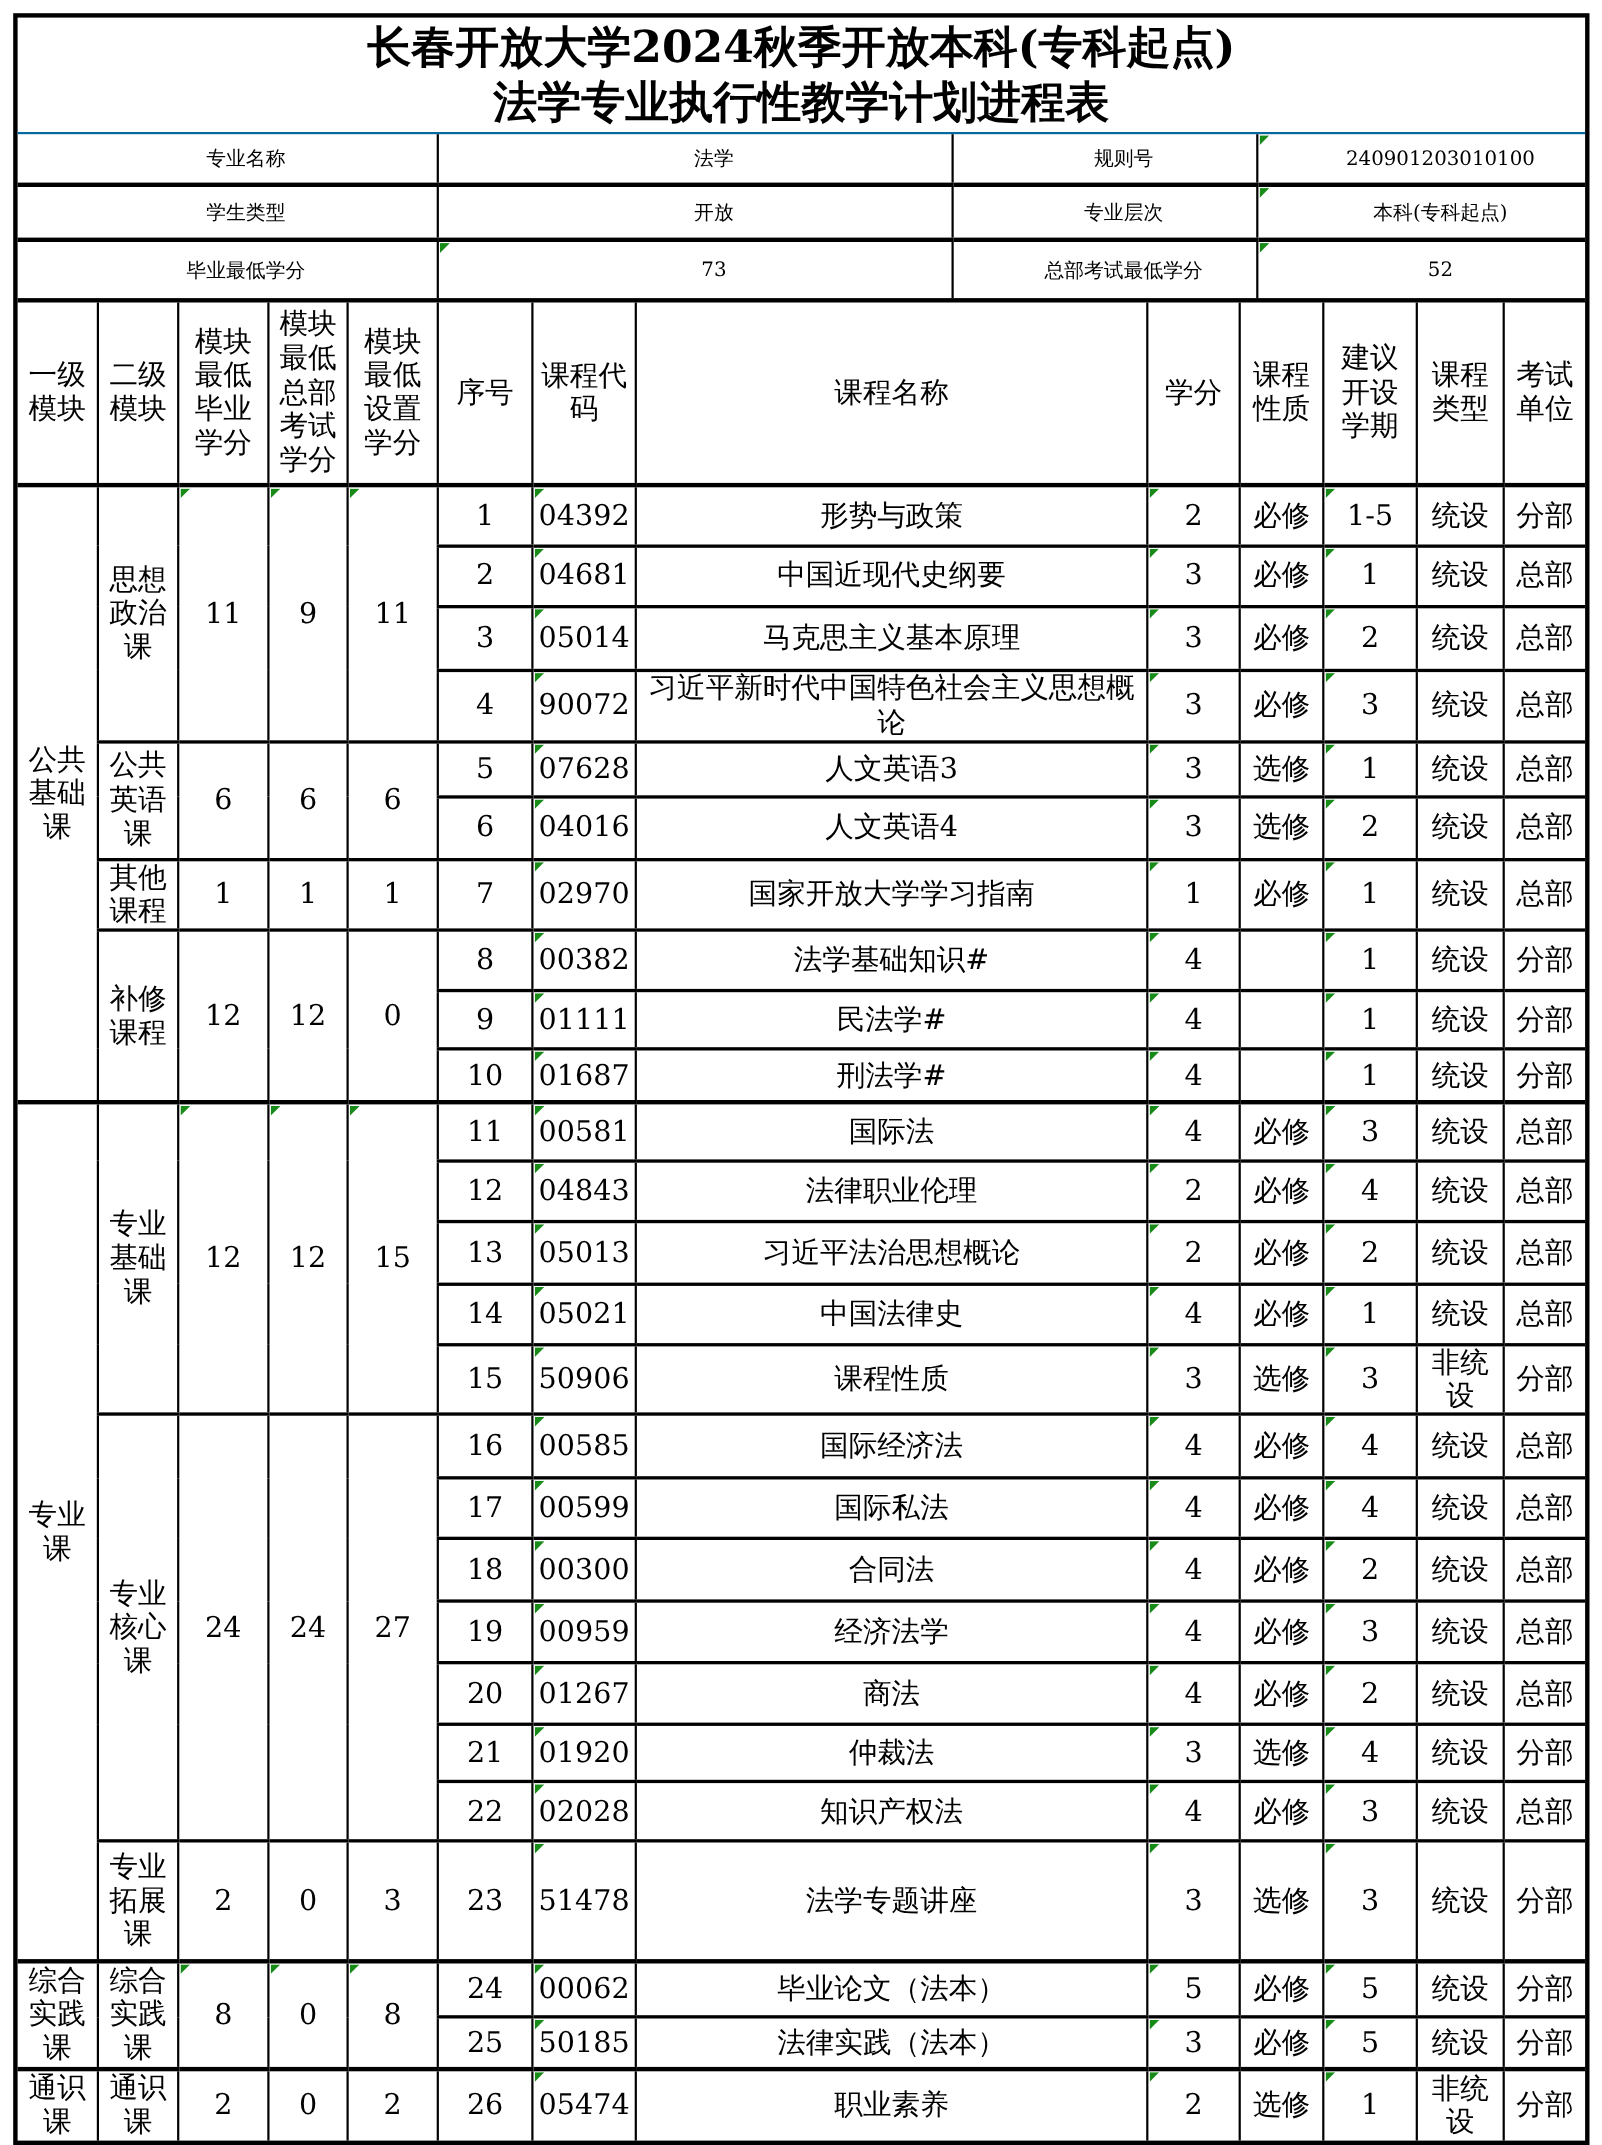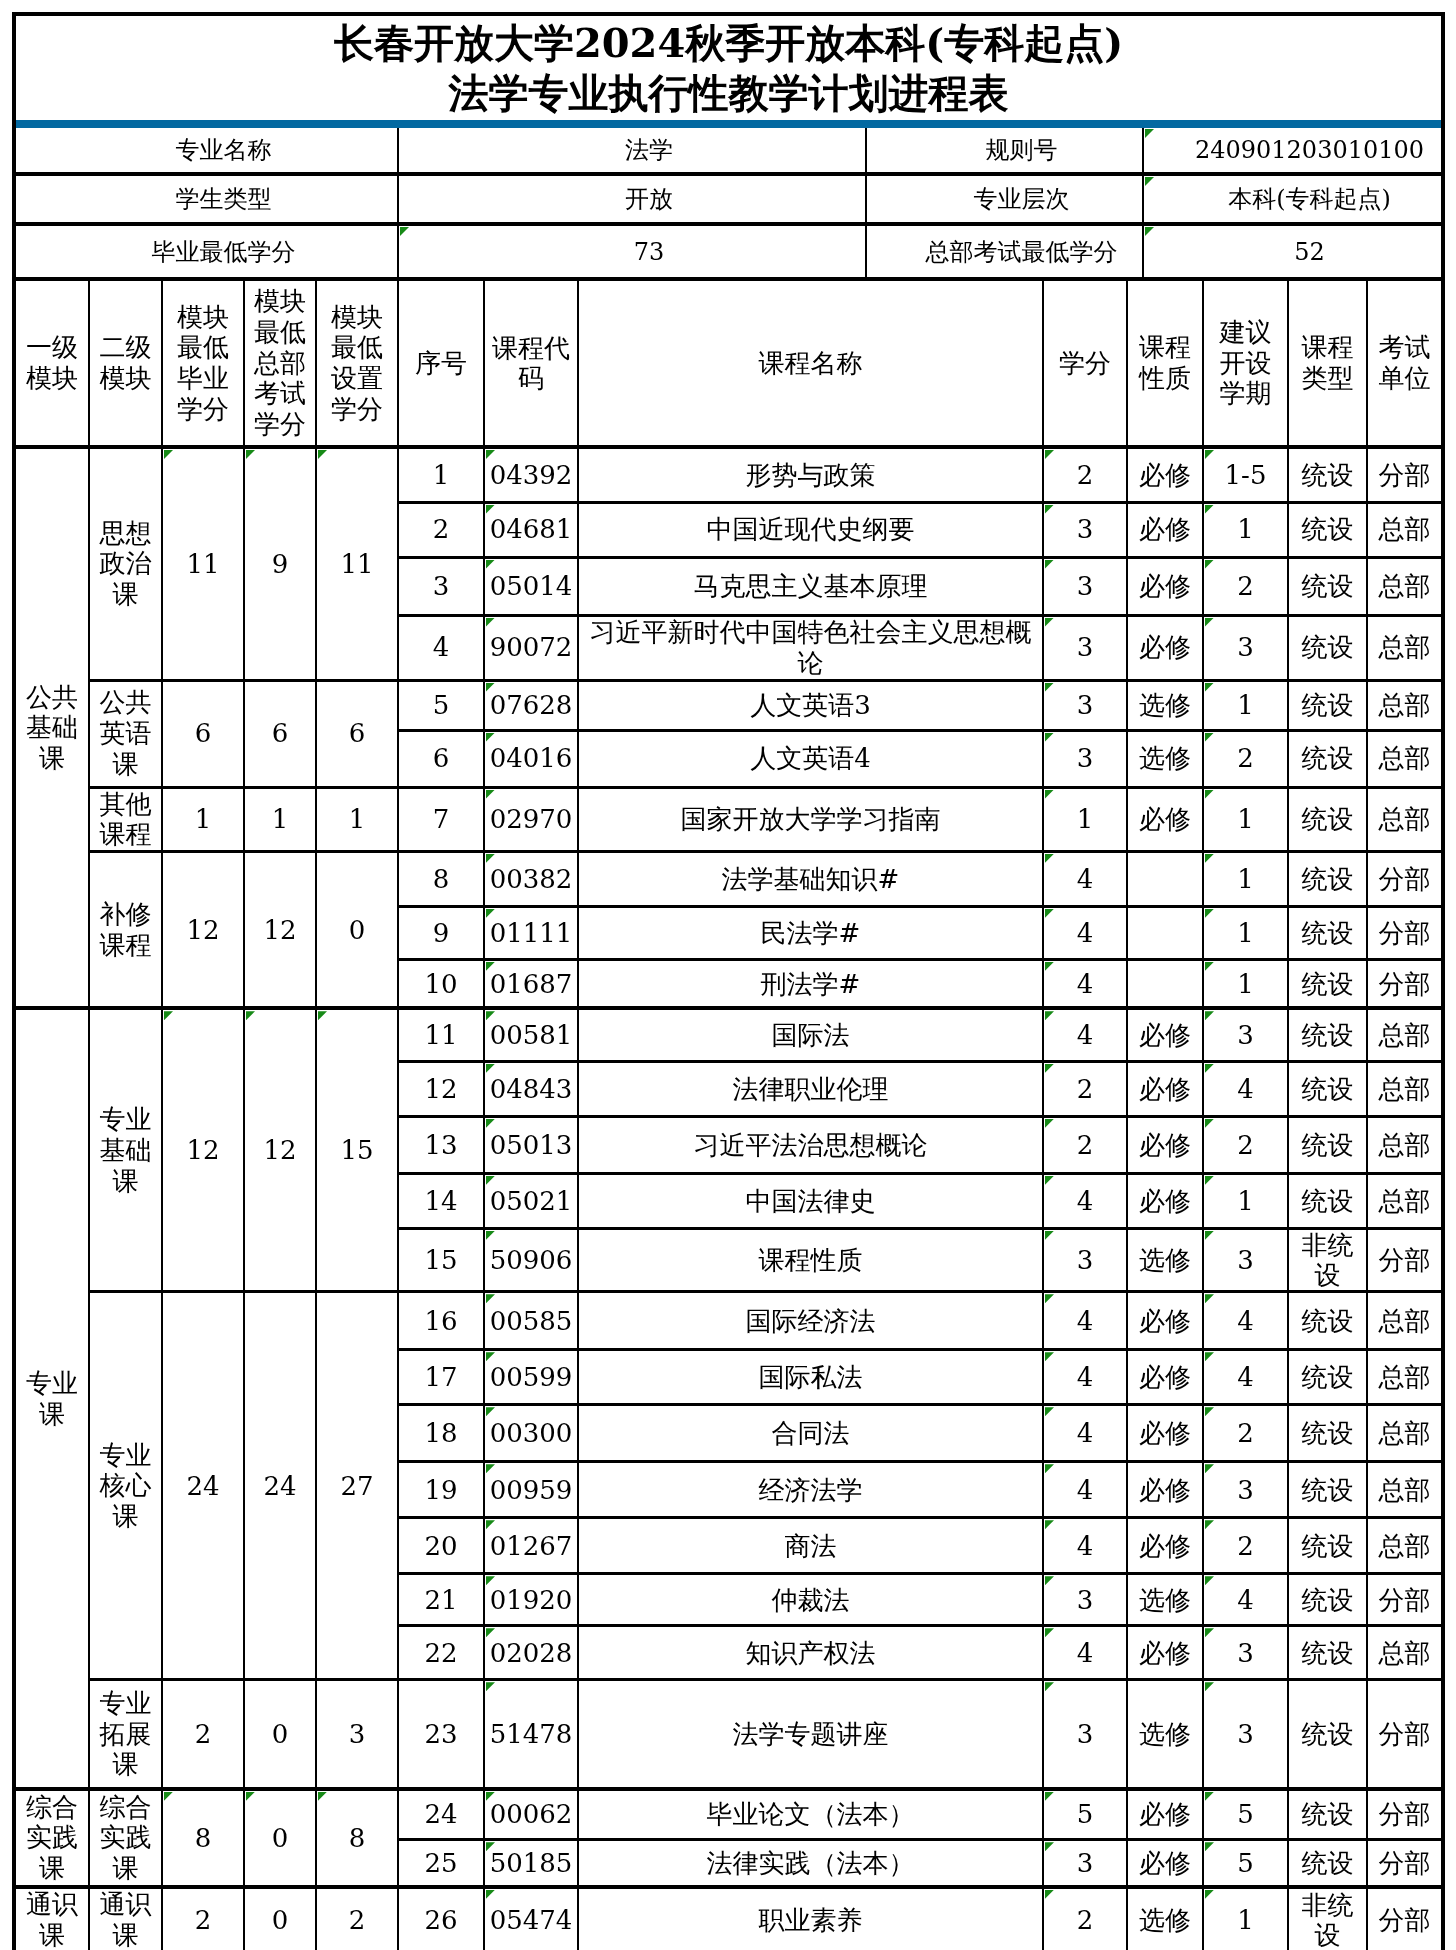--- a/index.html
+++ b/index.html
@@ -1,24 +1,24 @@
 <!DOCTYPE html>
 <html><head>
 <meta charset="utf-8">
 <style>
   html,body{margin:0;padding:0;background:#fff;}
   body{width:1456px;height:1950px;position:relative;overflow:hidden;
        font-family:"DejaVu Serif","Liberation Serif",serif;color:#000;}
   .sheet{position:absolute;left:12px;top:12px;width:1425px;border:4px solid #000;background:#fff;}
-  .title-block{height:102px;border-bottom:8px solid #0369a1;text-align:center;
+  .title-block{height:102px;border-bottom:2px solid #0369a1;text-align:center;
                font-weight:bold;font-size:40px;line-height:50px;padding-top:2px;}
   .info-wrap{border-bottom:4px solid #000;}
   table{border-collapse:collapse;table-layout:fixed;width:1425px;border-style:hidden;}
   .info td{border:2px solid #000;border-top-width:4px;border-bottom-width:4px;
-           text-align:center;font-size:24px;position:relative;overflow:hidden;padding-left:35px;}
+           text-align:center;font-size:18px;position:relative;overflow:hidden;padding-left:35px;}
   .info tr.ir1{height:46px}.info tr.ir2{height:50px}.info tr.ir3{height:53px}
   .main th,.main td{border:2px solid #000;text-align:center;vertical-align:middle;
            font-size:26px;font-weight:normal;padding:0 1px;position:relative;line-height:1.16;overflow:hidden;}
   .main thead tr{height:166px;}
   .main thead th{border-bottom-width:4px;border-top-width:4px;}
   .main tbody td{border-top-width:3px;}
   .main tr.sec td{border-top-width:4px;}
   .w2{display:inline-block;width:2em;line-height:1.18;vertical-align:middle;}
   .gt::before{content:"";position:absolute;top:1px;left:1px;width:9px;height:9px;
               background:#178a17;clip-path:polygon(0 0,100% 0,0 100%);}

